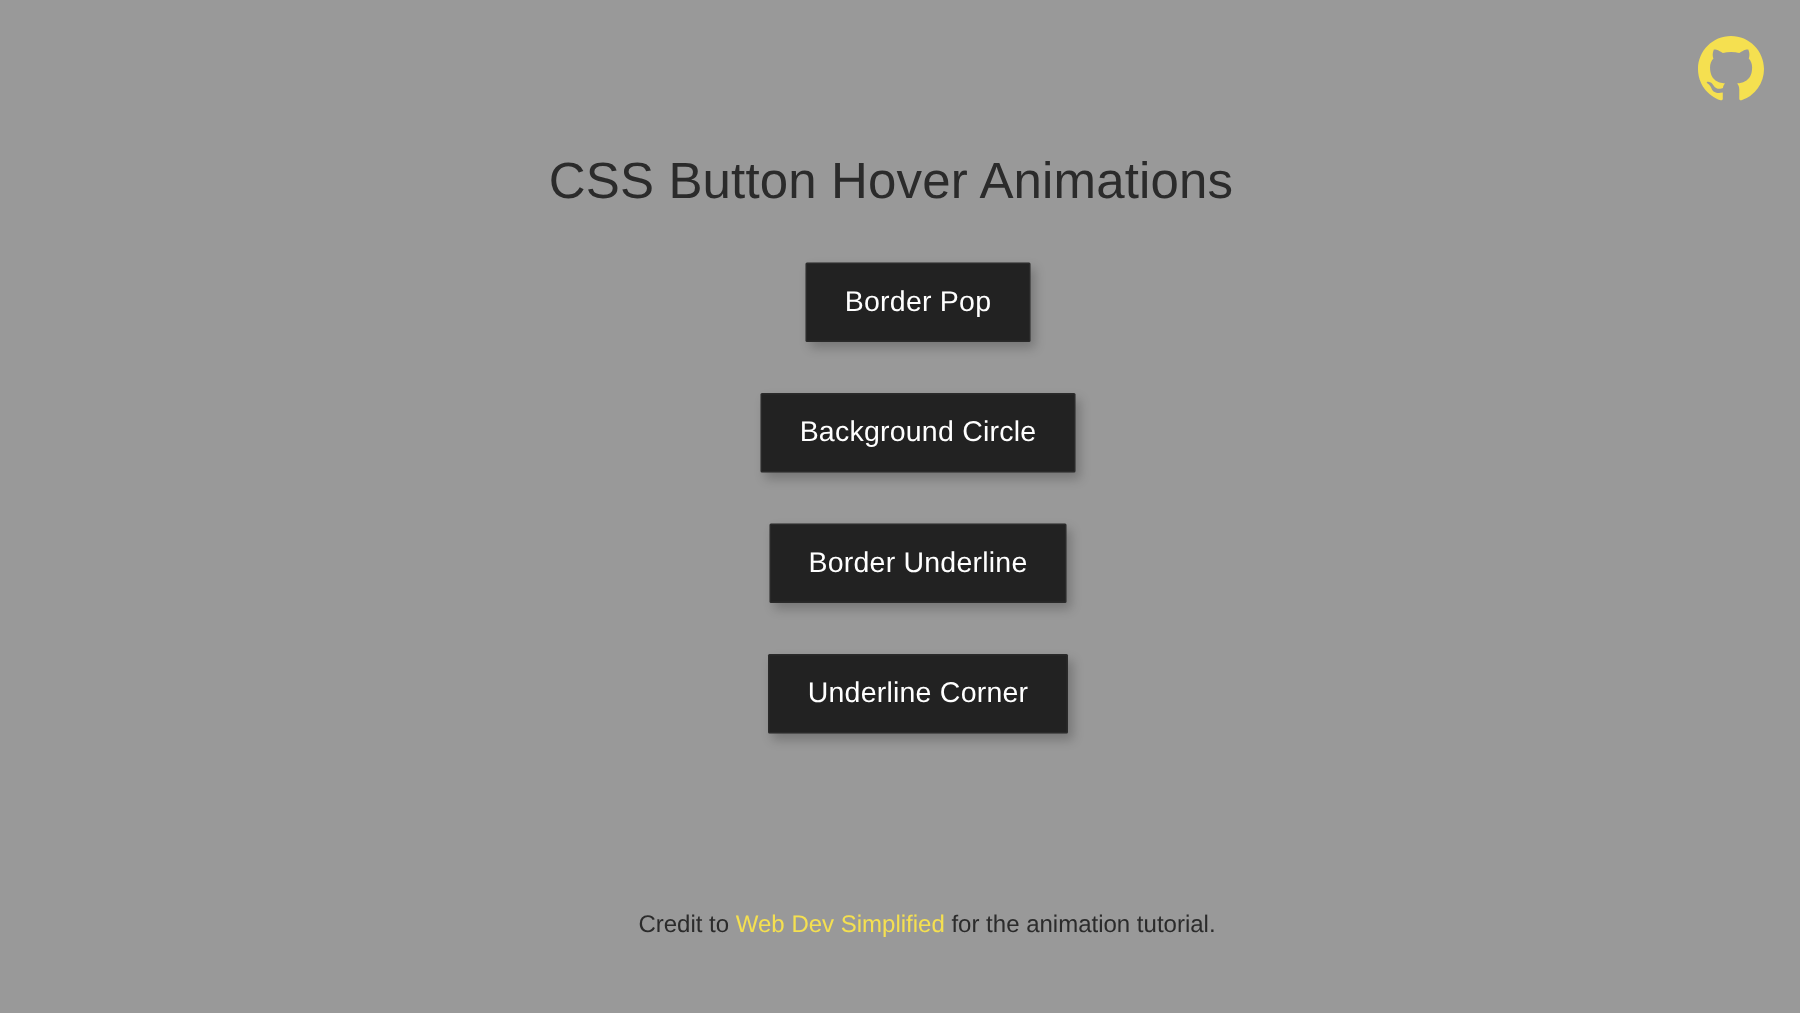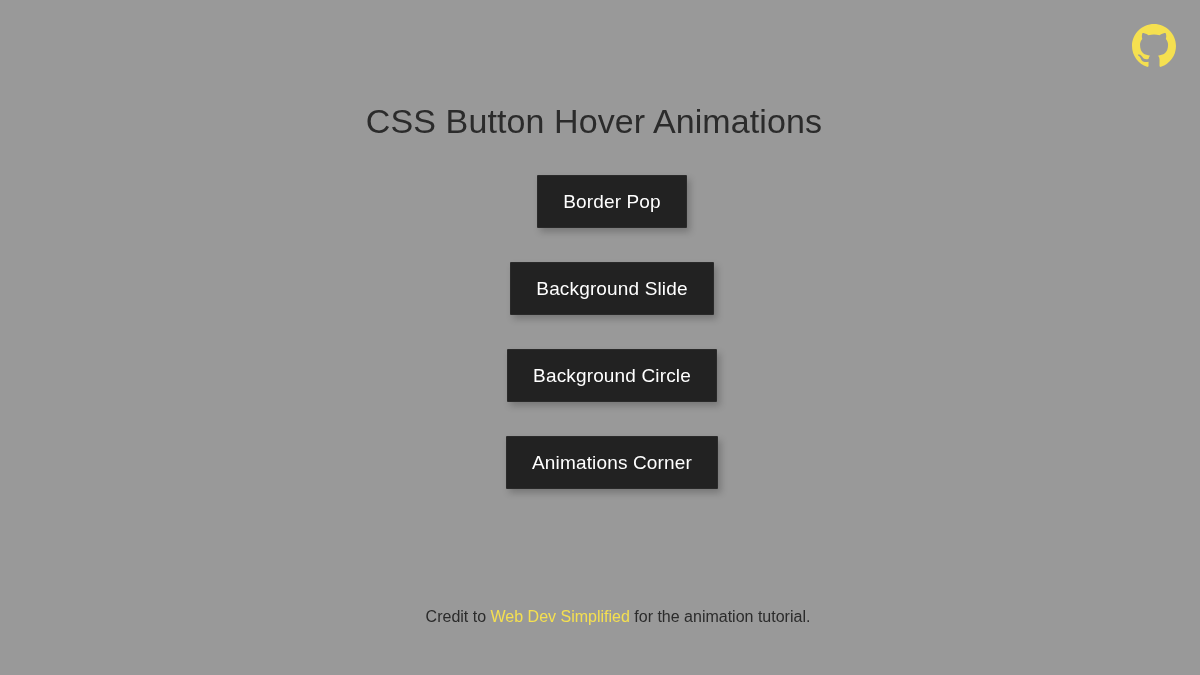--- a/index.html
+++ b/index.html
@@ -120,25 +120,25 @@
   </span>
 </a>
 
 <h1 class="page-title">CSS Button Hover Animations</h1>
 
 <div class="button-stack">
   <button class="anim-button">
     <span>Border Pop</span>
   </button>
   <button class="anim-button">
-    <span>Background Slide</span>
-  </button>
-  <button class="anim-button">
     <span>Background Circle</span>
   </button>
   <button class="anim-button">
-    <span>Animations Corner</span>
+    <span>Border Underline</span>
+  </button>
+  <button class="anim-button">
+    <span>Underline Corner</span>
   </button>
 </div>
 
 <div class="credit">
   <span class="credit-line"><span>Credit to </span><a class="credit-link" href="#">Web Dev Simplified</a><span> for the animation tutorial.</span></span>
 </div>
 
 </body></html>

